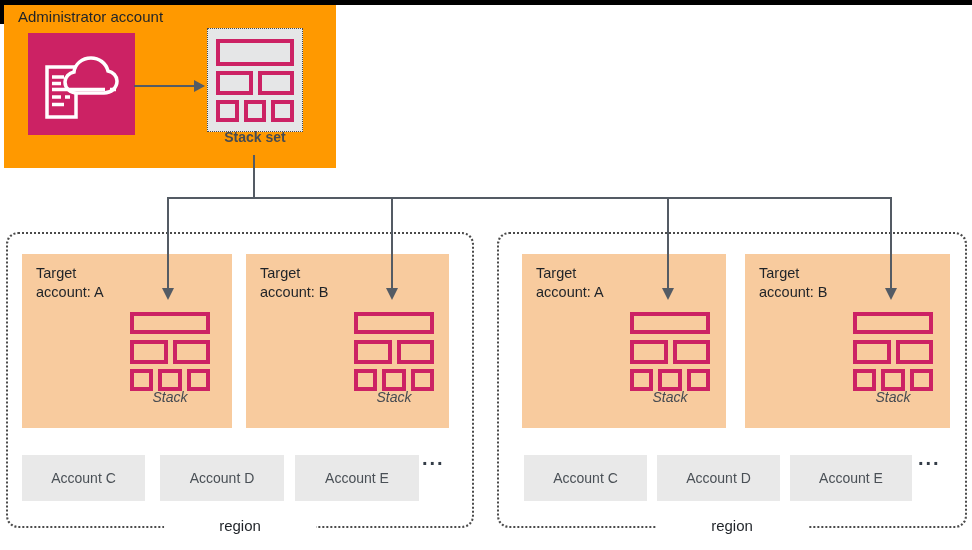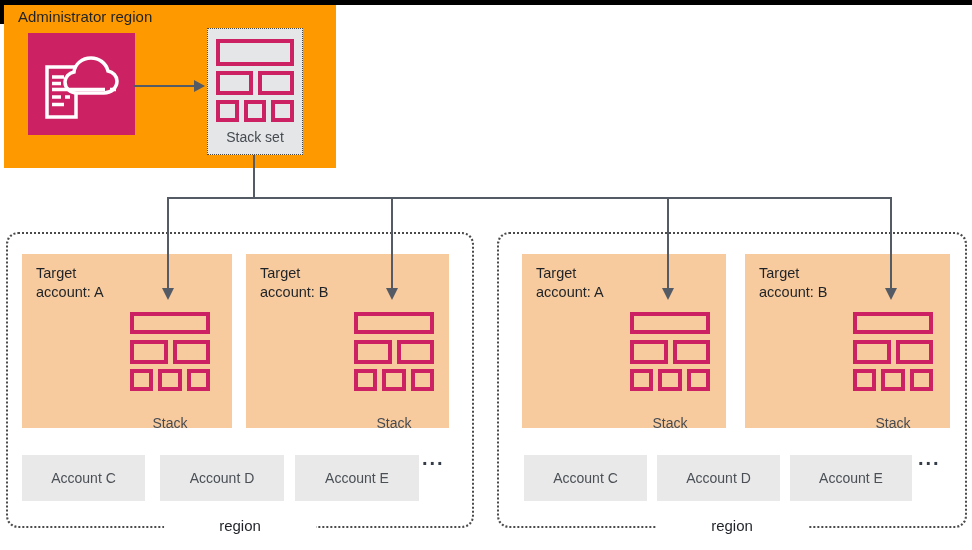--- a/index.html
+++ b/index.html
@@ -20,21 +20,21 @@
   .abs{position:absolute;}
 
   
   .top-bar{left:0;top:0;width:972px;height:5px;background:#000;}
   .left-notch{left:0;top:0;width:4px;height:24px;background:#000;}
 
   
   .admin-box{left:4px;top:5px;width:332px;height:163px;background:var(--orange);}
   .admin-title{left:14px;top:3px;font-size:15px;color:var(--ink);}
   .cf-box{left:24px;top:28px;width:107px;height:102px;background:var(--pink);}
-  .stackset-panel{left:203px;top:23px;width:96px;height:127px;background:var(--panel-gray);border:1px dotted var(--dotted);}
+  .stackset-panel{left:203px;top:23px;width:96px;height:104px;background:var(--panel-gray);border:1px dotted var(--dotted);font-weight:bold;}
   .stackset-label{width:100%;text-align:center;margin-top:7px;font-size:14px;color:var(--ink-soft);}
 
   
   .sicon{width:80px;}
   .s-r1{height:22px;border:4px solid var(--pink);margin-bottom:6px;}
   .s-row{display:flex;gap:5px;margin-bottom:5px;}
   .s-row > div{flex:1;height:24px;border:4px solid var(--pink);}
   .s-r3{margin-bottom:0;}
   .s-r3 > div{height:22px;}
   .sicon--set{width:78px;margin:10px auto 0;}
@@ -48,36 +48,36 @@
   
   .region{top:232px;height:296px;border:2px dotted var(--dotted);border-radius:12px;z-index:1;}
   .region-1{left:6px;width:468px;}
   .region-2{left:497px;width:470px;}
   .region-label{position:absolute;left:50%;bottom:-10px;transform:translateX(-50%);background:#fff;padding:0 55px;font-size:15px;color:var(--ink);line-height:20px;white-space:nowrap;}
 
   
   .target{background:var(--peach);height:174px;top:20px;}
   .target-title{left:14px;top:10px;font-size:14.5px;line-height:19px;color:var(--ink);}
   .target .sicon{position:absolute;left:108px;top:58px;}
-  .stack-label{position:absolute;left:108px;top:161px;width:80px;text-align:center;font-size:14px;color:var(--ink-soft);}
+  .stack-label{position:absolute;left:108px;top:135px;width:80px;text-align:center;font-size:14px;color:var(--ink-soft);font-style:italic;}
 
   
   .account{top:221px;height:46px;background:var(--account-gray);display:flex;align-items:center;justify-content:center;font-size:14px;color:#4A5056;}
   .more-dots{top:213px;font-size:20px;font-weight:900;letter-spacing:2px;color:#333C47;}
 </style>
 </head>
 <body>
 
 <div id="canvas">
 
   <div class="abs top-bar"></div>
   <div class="abs left-notch"></div>
 
   <div class="abs admin-box">
-    <div class="abs admin-title">Administrator region</div>
+    <div class="abs admin-title">Administrator account</div>
 
     <div class="abs cf-box">
       <svg width="107" height="102" viewBox="0 0 107 102">
         <g stroke="#fff" stroke-width="3.5" fill="none">
           <rect x="19" y="34" width="29" height="50"></rect>
           <line x1="24" y1="44" x2="36" y2="44"></line>
           <line x1="24" y1="50.5" x2="33" y2="50.5"></line>
           <path d="M49,60 c-7,0 -12,-5 -12,-11 c0,-5 4,-9 9,-10 c1,-8 8,-14 17,-14 c8,0 15,5 17,13 c5,1 9,5 9,10 c0,7 -6,12 -13,12 z" fill="#CC2264"></path>
           <line x1="24" y1="56.5" x2="77" y2="56.5"></line>
           <line x1="82" y1="56.5" x2="88" y2="56.5"></line>

